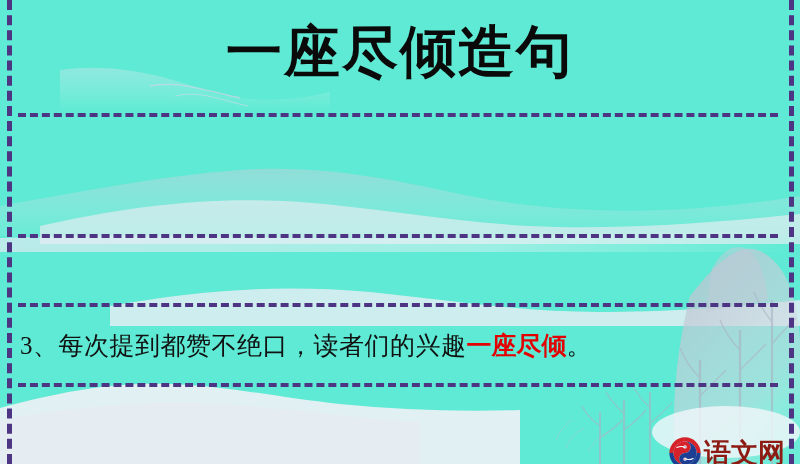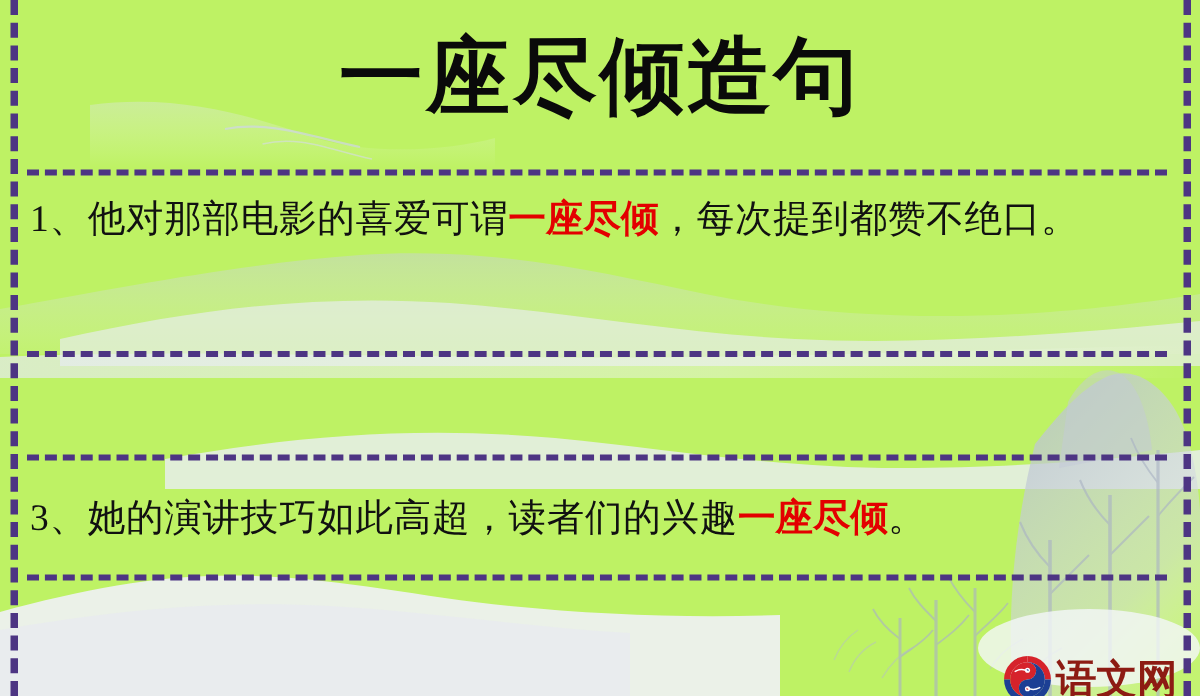--- a/index.html
+++ b/index.html
@@ -5,21 +5,21 @@
   html, body {
     margin: 0;
     padding: 0;
     background: #ffffff;
   }
   #page {
     position: relative;
     width: 800px;
     height: 464px;
     overflow: hidden;
-    background: #bef264;
+    background: #5eead4;
     font-family: "Liberation Serif", "DejaVu Serif", serif;
   }
   #bg-wash {
     position: absolute;
     inset: 0;
     pointer-events: none;
   }
 
   
   .frame-edge {
@@ -189,27 +189,24 @@
   <div class="frame-edge frame-left"></div>
   <div class="frame-edge frame-right"></div>
 
   <div class="sep" style="top:113px;"></div>
   <div class="sep" style="top:234px;"></div>
   <div class="sep" style="top:303px;"></div>
   <div class="sep" style="top:383px;"></div>
 
   <div id="title">一座尽倾造句</div>
 
-  <div class="sentence" id="sentence-1">
-    <span>1、</span><span>他对那部电影的喜爱可谓</span><span class="idiom">一座尽倾</span><span>，每次提到都赞不绝口。</span>
-  </div>
 
 
   <div class="sentence" id="sentence-3">
-    <span>3、</span><span>她的演讲技巧如此高超，读者们的兴趣</span><span class="idiom">一座尽倾</span><span>。</span>
+    <span>3、</span><span>每次提到都赞不绝口，读者们的兴趣</span><span class="idiom">一座尽倾</span><span>。</span>
   </div>
 
   <div id="watermark">
     <svg id="logo-mark" width="34" height="34" viewBox="0 0 100 100" aria-hidden="true">
 
       <path d="M50,4 A46,46 0 0,0 4,50 L16,50 A34,34 0 0,1 50,16 Z" fill="#d6232b"></path>
       <path d="M50,4 A46,46 0 0,1 96,50 L84,50 A34,34 0 0,0 50,16 Z" fill="#d6232b"></path>
       <path d="M4,50 A46,46 0 0,0 50,96 L50,84 A34,34 0 0,1 16,50 Z" fill="#1c3f94"></path>
       <path d="M96,50 A46,46 0 0,1 50,96 L50,84 A34,34 0 0,0 84,50 Z" fill="#1c3f94"></path>
 

